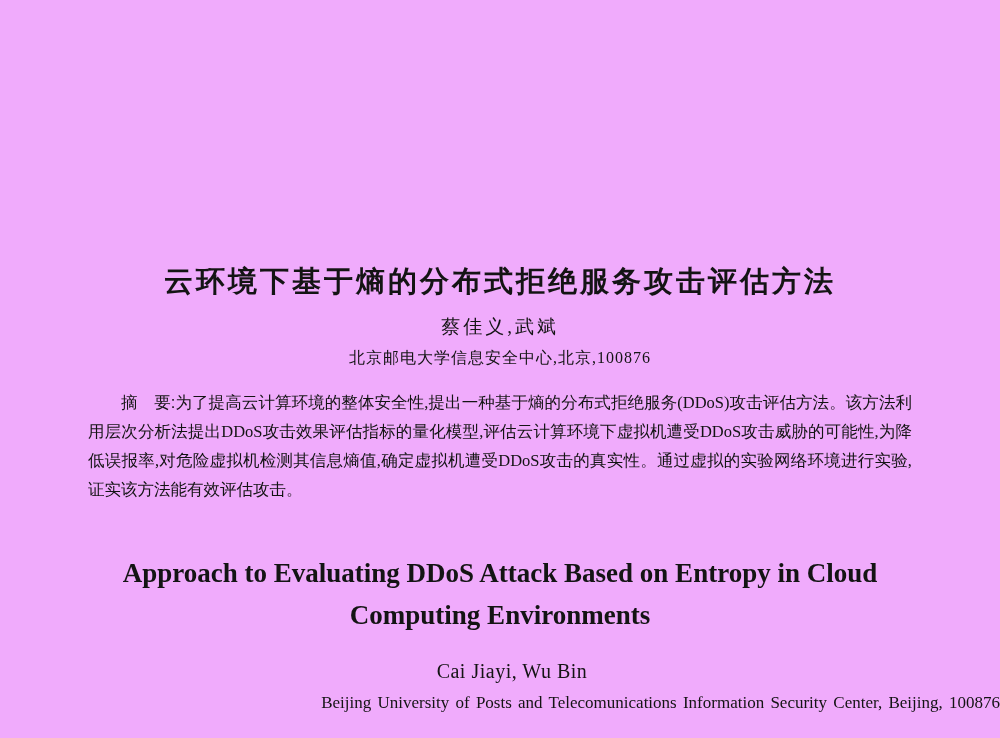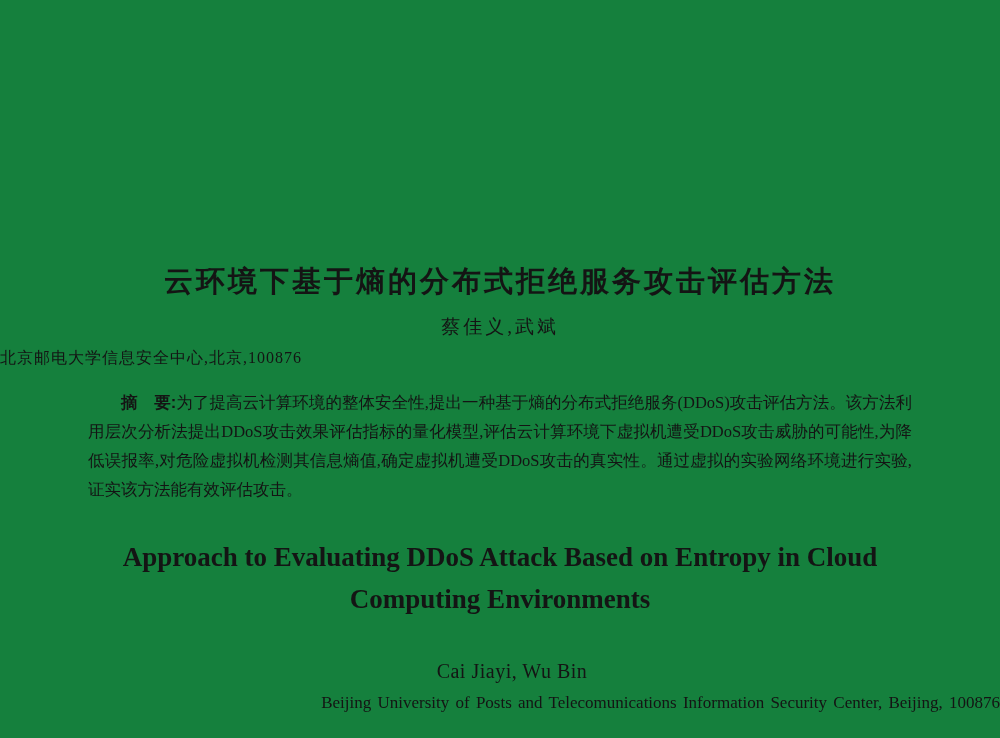--- a/index.html
+++ b/index.html
@@ -4,21 +4,21 @@
 <style>
   html, body {
     margin: 0;
     padding: 0;
     background: #ffffff;
   }
   .page {
     position: relative;
     width: 1000px;
     height: 738px;
-    background: #15803d;
+    background: #f0abfc;
     color: #141414;
     overflow: hidden;
   }
 
   
   .cn-title {
     position: absolute;
     top: 243px;
     left: 0;
     width: 100%;
@@ -37,39 +37,40 @@
     text-align: center;
     font-family: "Liberation Serif", "DejaVu Serif", serif;
     font-size: 19px;
     letter-spacing: 3px;
   }
   .cn-affiliation {
     position: absolute;
     top: 348px;
     left: 0;
     width: 100%;
+    text-align: center;
     font-family: "Liberation Serif", "DejaVu Serif", serif;
     font-size: 16px;
     letter-spacing: 1px;
   }
 
   .abstract {
     position: absolute;
     top: 388px;
     left: 88px;
     width: 824px;
     font-family: "Liberation Serif", "DejaVu Serif", serif;
     font-size: 16.5px;
     line-height: 29px;
     text-align: justify;
     text-indent: 2em;
     margin: 0;
   }
   .abstract .label {
-    font-weight: bold;
+    font-weight: normal;
     font-family: "Liberation Sans", "DejaVu Sans", sans-serif;
   }
   .keywords {
     position: absolute;
     top: 503px;
     left: 88px;
     width: 824px;
     font-family: "Liberation Serif", "DejaVu Serif", serif;
     font-size: 16.5px;
     line-height: 29px;
@@ -77,21 +78,21 @@
     margin: 0;
   }
   .keywords .label {
     font-weight: bold;
     font-family: "Liberation Sans", "DejaVu Sans", sans-serif;
   }
 
   
   .en-title {
     position: absolute;
-    top: 536px;
+    top: 552px;
     left: 100px;
     width: 800px;
     text-align: center;
     font-family: "Liberation Serif", "DejaVu Serif", serif;
     font-weight: bold;
     font-size: 27px;
     line-height: 42px;
     margin: 0;
   }
   .en-authors {

